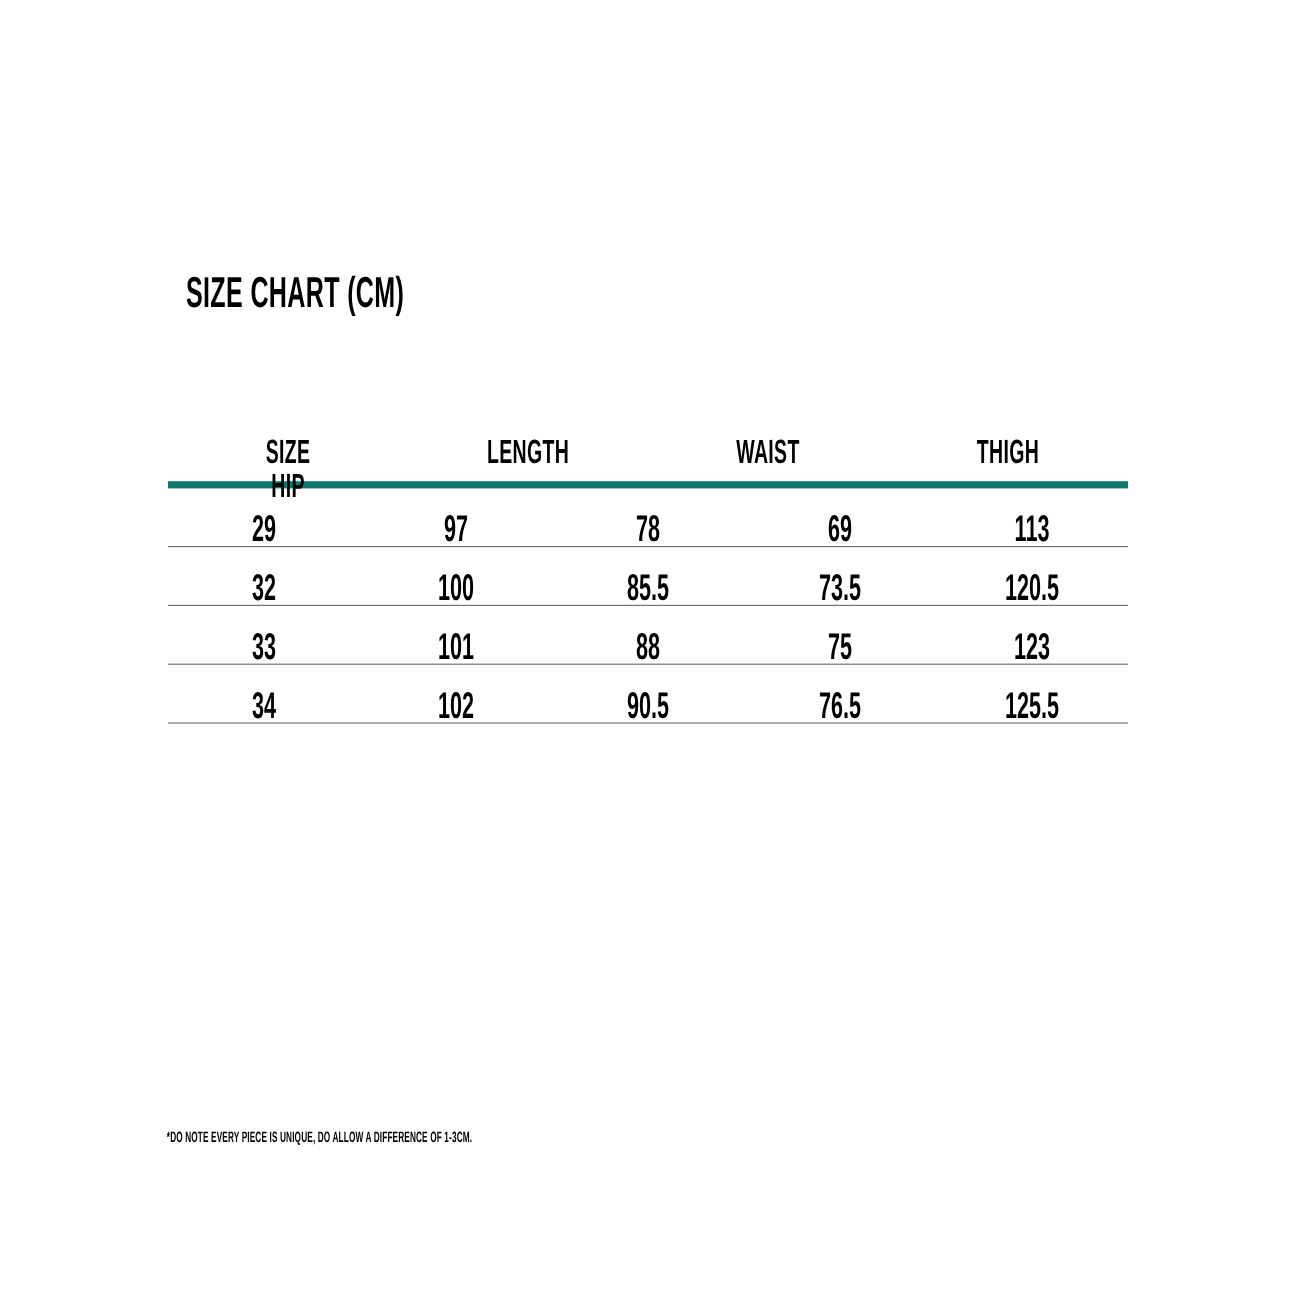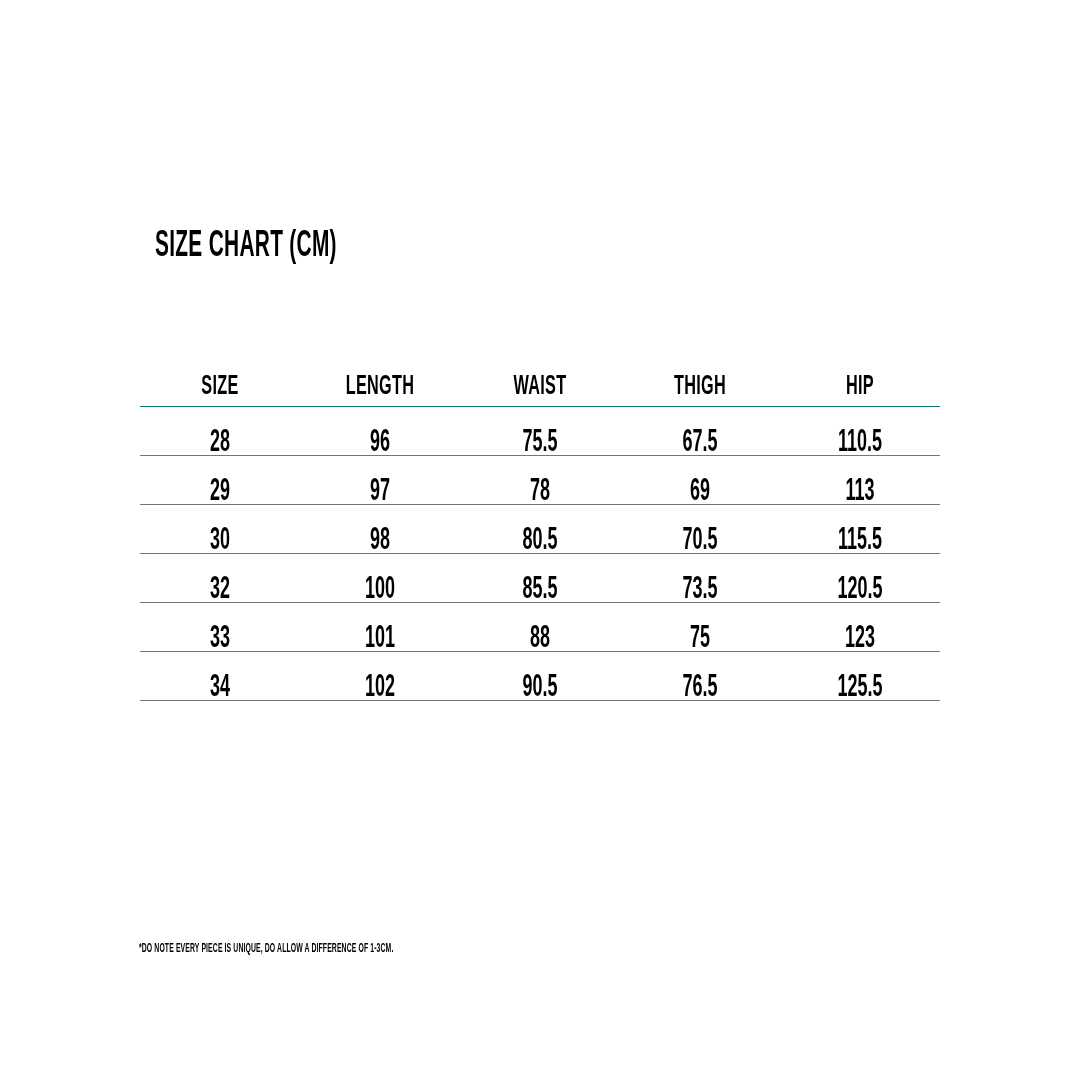--- a/index.html
+++ b/index.html
@@ -31,24 +31,24 @@
     transform-origin: 0 50%;
   }
   .size-table {
     position: absolute;
     left: 140px;
     top: 363px;
     width: 800px;
   }
   .thead-row {
     display: grid;
-    grid-template-columns: repeat(5, 1fr);
+    grid-template-columns: repeat(4, 1fr);
     height: 44px;
     align-items: center;
-    border-bottom: 1px solid #0f766e;
+    border-bottom: 6px solid #0f766e;
   }
   .t-row {
     display: grid;
     grid-template-columns: repeat(5, 1fr);
     height: 49px;
     align-items: center;
     border-bottom: 1px solid #757575;
   }
   .th {
     text-align: center;
@@ -93,43 +93,29 @@
   <div class="size-table">
 
     <div class="thead-row">
       <div class="th">SIZE</div>
       <div class="th">LENGTH</div>
       <div class="th">WAIST</div>
       <div class="th">THIGH</div>
       <div class="th">HIP</div>
     </div>
 
-    <div class="t-row">
-      <div class="td">28</div>
-      <div class="td">96</div>
-      <div class="td">75.5</div>
-      <div class="td">67.5</div>
-      <div class="td">110.5</div>
-    </div>
 
     <div class="t-row">
       <div class="td">29</div>
       <div class="td">97</div>
       <div class="td">78</div>
       <div class="td">69</div>
       <div class="td">113</div>
     </div>
 
-    <div class="t-row">
-      <div class="td">30</div>
-      <div class="td">98</div>
-      <div class="td">80.5</div>
-      <div class="td">70.5</div>
-      <div class="td">115.5</div>
-    </div>
 
 
     <div class="t-row">
       <div class="td">32</div>
       <div class="td">100</div>
       <div class="td">85.5</div>
       <div class="td">73.5</div>
       <div class="td">120.5</div>
     </div>
 

